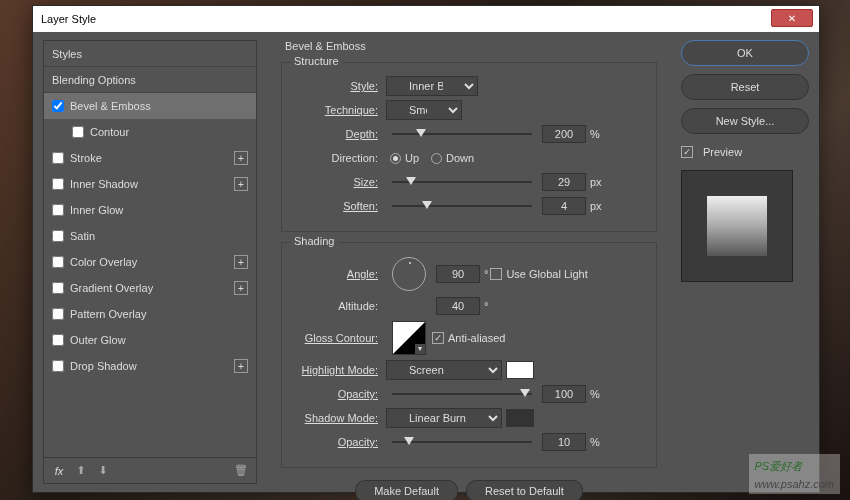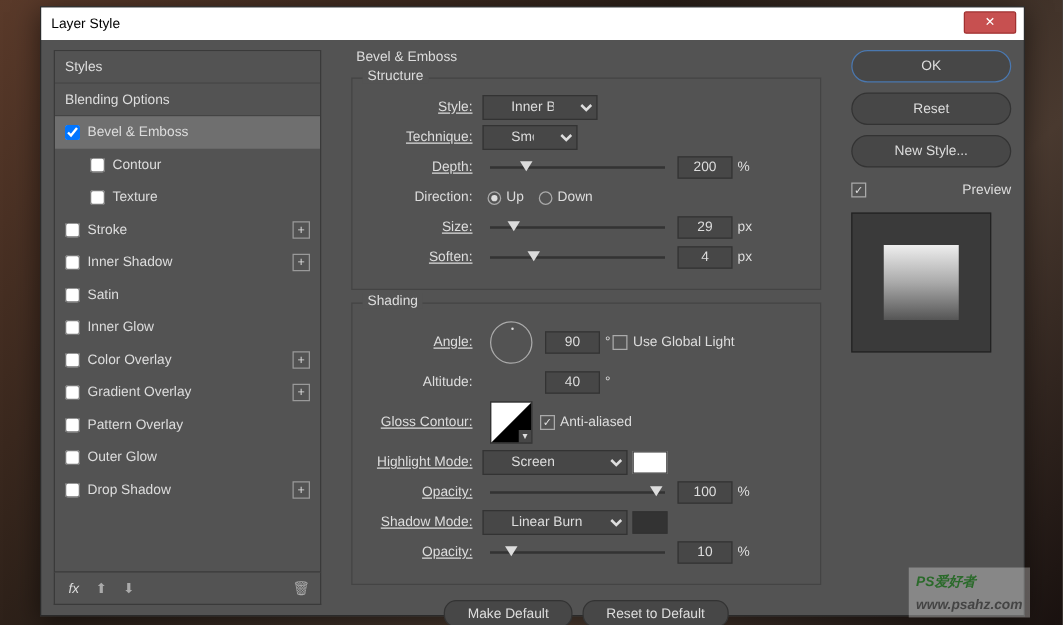--- a/index.html
+++ b/index.html
@@ -41,24 +41,24 @@
 .angle-dial::after{content:"";position:absolute;left:50%;top:4px;width:2px;height:2px;background:#ddd;border-radius:50%}
 .contour{width:34px;height:34px;background:linear-gradient(135deg,#fff 49%,#000 51%);margin:0 6px;border:1px solid #333;display:flex;align-items:flex-end;justify-content:flex-end}
 .contour .dd{width:10px;height:10px;background:#474747;font-size:8px;text-align:center}
 .swatch{width:28px;height:18px;background:#fff;border:1px solid #333;margin-left:4px}
 .swatch.dark{background:#333}
 .btn-row{display:flex;gap:8px;justify-content:center;margin-top:6px}
 .btn{background:#474747;border:1px solid #333;border-radius:10px;height:22px;padding:0 18px;display:flex;align-items:center;cursor:pointer}
 .rightcol{width:128px;display:flex;flex-direction:column;gap:8px;align-items:stretch}
 .rbtn{height:26px;background:#474747;border:1px solid #333;border-radius:13px;display:flex;align-items:center;justify-content:center;cursor:pointer}
 .rbtn.primary{border:1px solid #4a78b0}
-.prev-row{display:flex;align-items:center;gap:6px;justify-content:space-between;margin-top:4px}
+.prev-row{display:flex;align-items:center;gap:6px;justify-content:flex-start;margin-top:4px}
 .preview{width:112px;height:112px;background:#3a3a3a;border:1px solid #222;margin-top:4px;display:flex;align-items:center;justify-content:center}
 .preview-inner{width:60px;height:60px;background:linear-gradient(180deg,#eee 0%,#aaa 50%,#555 100%);filter:blur(0.5px)}
-.watermark{position:absolute;right:26px;bottom:6px;font-size:16px;color:#3a7a3a;font-style:italic;font-weight:bold;background:rgba(255,255,255,0.3);padding:2px 6px}
+.watermark{position:absolute;right:10px;bottom:6px;font-size:16px;color:#3a7a3a;font-style:italic;font-weight:normal;background:rgba(255,255,255,0.3);padding:2px 6px}
 .watermark small{font-size:11px;color:#444}
 </style>
 </head>
 <body>
 
 <div class="backdrop"></div>
 
 <div class="dialog">
   <div class="titlebar">
     <span>Layer Style</span>
@@ -75,41 +75,37 @@
             <span>Blending Options</span>
           </div>
         <div class="style-row sel">
             <input type="checkbox" checked="" style="">
             <span>Bevel &amp; Emboss</span>
           </div>
         <div class="style-row indent">
             <input type="checkbox" style="">
             <span>Contour</span>
           </div>
-        <div class="style-row indent">
-            <input type="checkbox" style="">
-            <span>Texture</span>
-          </div>
         <div class="style-row">
             <input type="checkbox" style="">
             <span>Stroke</span>
             <span class="add">+</span>
           </div>
         <div class="style-row">
             <input type="checkbox" style="">
             <span>Inner Shadow</span>
             <span class="add">+</span>
           </div>
         <div class="style-row">
             <input type="checkbox" style="">
+            <span>Inner Glow</span>
+          </div>
+        <div class="style-row">
+            <input type="checkbox" style="">
             <span>Satin</span>
-          </div>
-        <div class="style-row">
-            <input type="checkbox" style="">
-            <span>Inner Glow</span>
           </div>
         <div class="style-row">
             <input type="checkbox" style="">
             <span>Color Overlay</span>
             <span class="add">+</span>
           </div>
         <div class="style-row">
             <input type="checkbox" style="">
             <span>Gradient Overlay</span>
             <span class="add">+</span>

